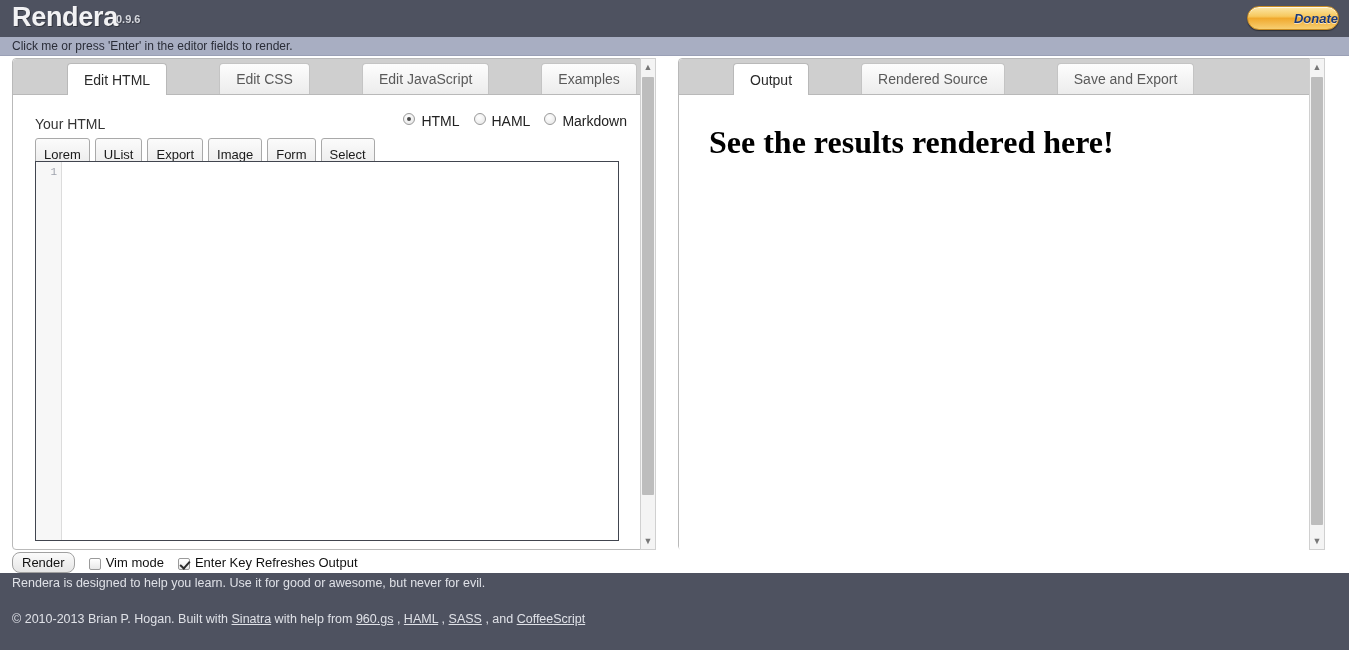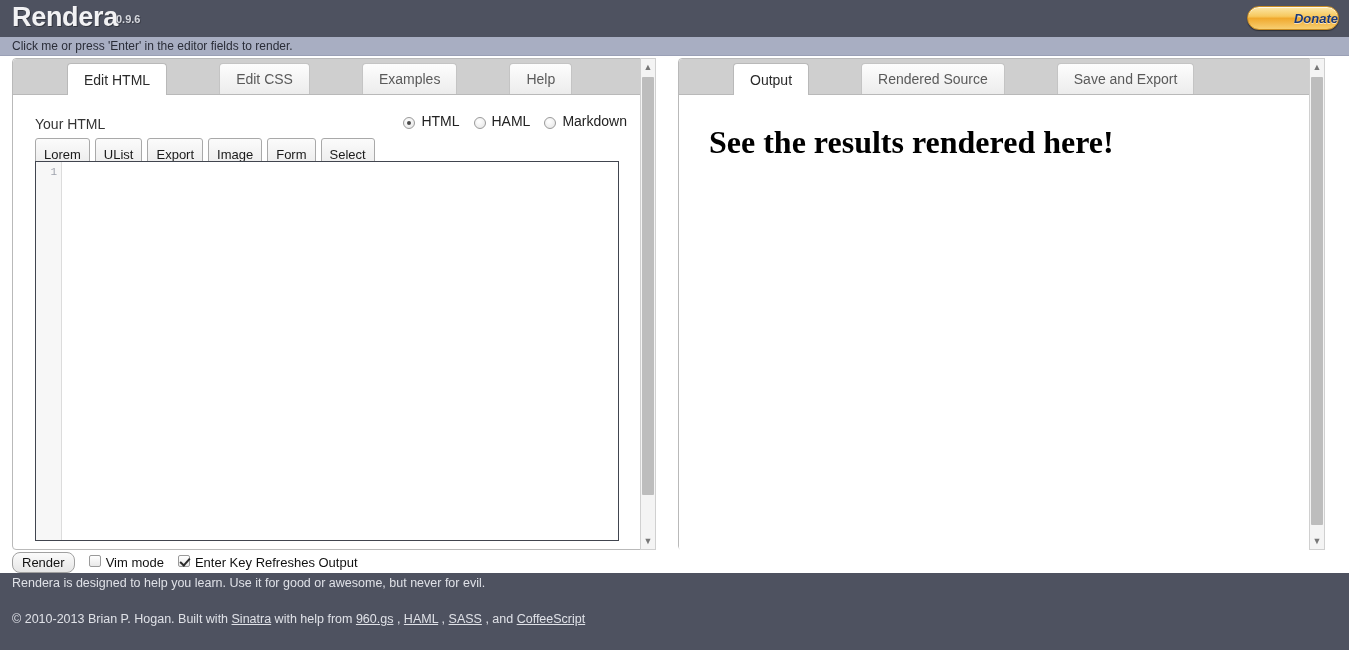--- a/index.html
+++ b/index.html
@@ -114,21 +114,21 @@
   }
   #your-html-label {
     position: absolute; left: 22px; top: 57px;
     font-size: 14px; color: #333;
   }
   .radio-group {
     position: absolute; top: 54px; right: 18px;
     display: flex; align-items: center;
     font-size: 14px; color: #222;
   }
-  .radio-item { display: flex; align-items: flex-end; margin-left: 14px; cursor: pointer; }
+  .radio-item { display: flex; align-items: flex-start; margin-left: 14px; cursor: pointer; }
   .radio-dot {
     width: 12px; height: 12px; border-radius: 50%;
     border: 1px solid #9a9a9a;
     background: radial-gradient(circle at 40% 35%, #ffffff 0%, #e3e3e3 100%);
     margin-right: 6px;
     position: relative;
     flex: 0 0 auto;
   }
   .radio-dot.checked::after {
     content: ""; position: absolute;
@@ -247,21 +247,21 @@
     height: 21px;
     padding: 0 9px;
     font-size: 13px;
     color: #111;
     background: linear-gradient(to bottom, #fbfbfb 0%, #e6e6e6 100%);
     border: 1px solid #a0a0a0;
     border-radius: 8px;
     display: flex; align-items: center;
     cursor: pointer;
   }
-  .check-item { display: flex; align-items: flex-start; margin-left: 14px; cursor: pointer; }
+  .check-item { display: flex; align-items: flex-end; margin-left: 14px; cursor: pointer; }
   .checkbox {
     width: 12px; height: 12px;
     border: 1px solid #9a9a9a;
     background: linear-gradient(to bottom, #ffffff, #e8e8e8);
     border-radius: 2px;
     margin-right: 5px;
     position: relative;
     flex: 0 0 auto;
   }
   .checkbox.checked::after {
@@ -312,20 +312,21 @@
 
 <div id="notice-bar">
   <span id="notice-text">Click me or press 'Enter' in the editor fields to render.</span>
 </div>
 
 <div id="left-panel" class="panel">
 
   <div class="tab-strip">
     <div class="tab active">Edit HTML</div>
     <div class="tab">Edit CSS</div>
+    <div class="tab">Edit JavaScript</div>
     <div class="tab">Examples</div>
     <div class="tab">Help</div>
   </div>
 
   <div id="editor-pane"></div>
 
   <div id="your-html-label">Your HTML</div>
 
   <div class="radio-group">
     <label class="radio-item">

